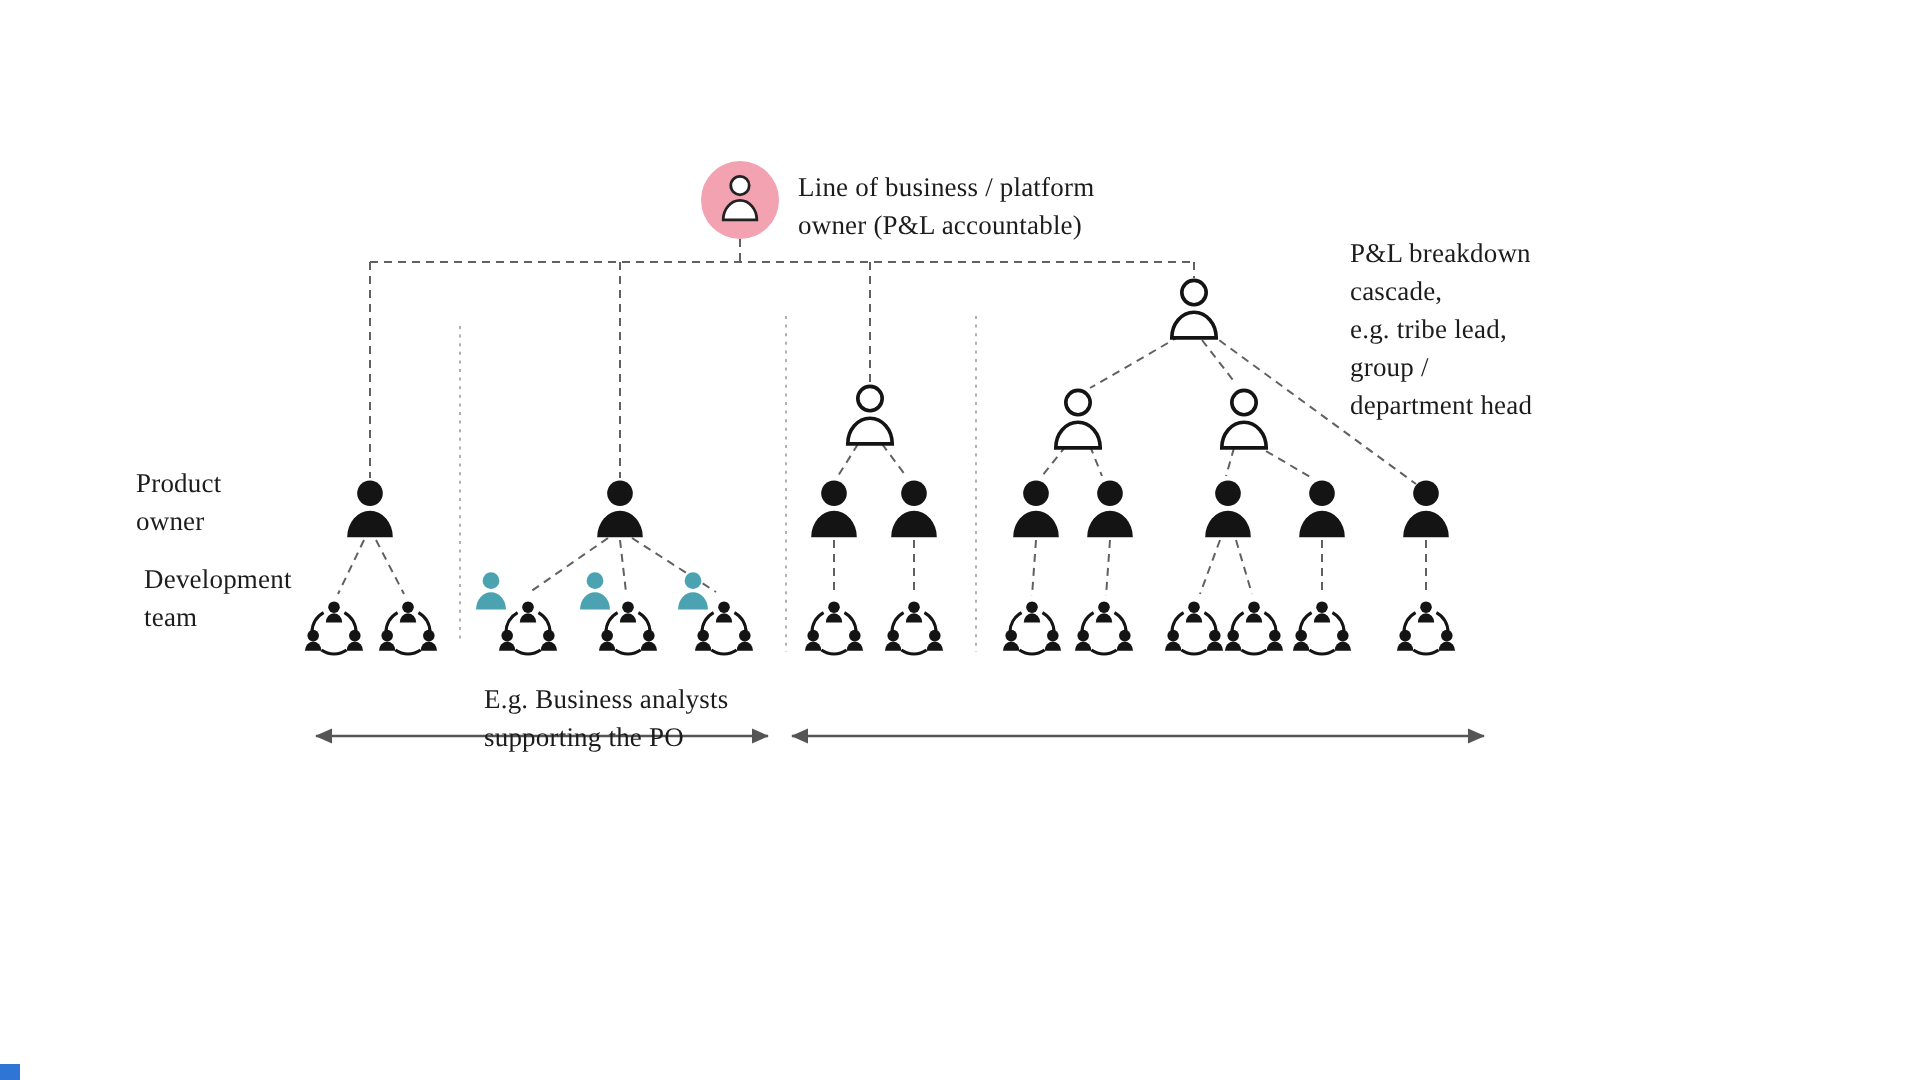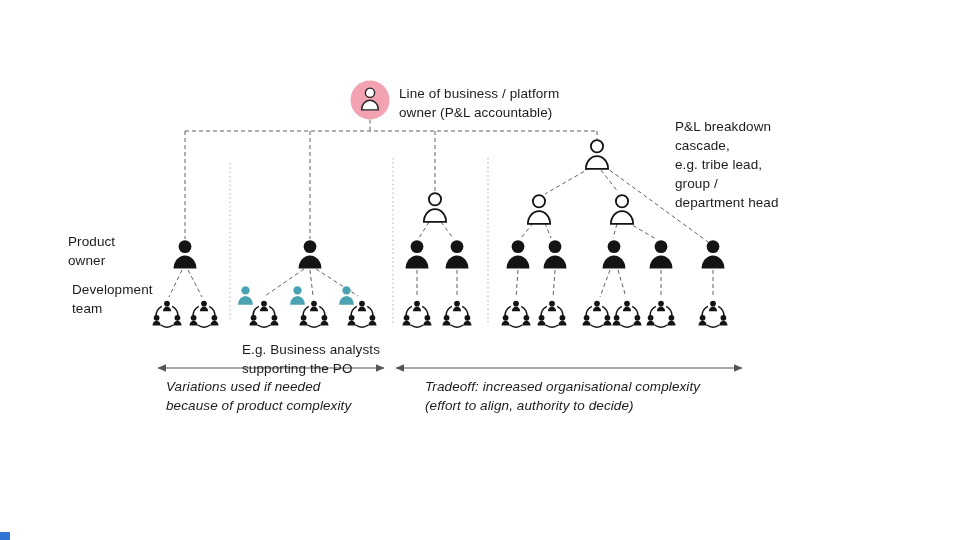--- a/index.html
+++ b/index.html
@@ -1,18 +1,18 @@
 <!DOCTYPE html>
 <html><head>
 <meta charset="utf-8">
 <style>
   html,body{margin:0;padding:0;background:#fff;}
   .stage{
     position:relative;width:784px;height:540px;background:#ffffff;
-    overflow:hidden;font-family:Liberation Sans, sans-serif;
+    overflow:hidden;font-family:Liberation Serif, serif;
   }
   .stage svg.diagram{position:absolute;left:0;top:0;}
   .lbl{
     position:absolute;font-size:13.5px;line-height:19px;color:#1c1c1c;
     white-space:pre-line;letter-spacing:.1px;
   }
   .lbl.italic{font-style:italic;}
   .page-num{
     position:absolute;left:905px;top:495px;width:30px;text-align:right;
     font-size:12px;color:#b3b3b3;
@@ -162,22 +162,18 @@
 
   <div class="lbl" style="left:68px;top:232px;">Product
 owner</div>
 
   <div class="lbl" style="left:72px;top:280px;">Development
 team</div>
 
   <div class="lbl" style="left:242px;top:340px;">E.g. Business analysts
 supporting the PO</div>
 
-  <div class="lbl italic" style="left:166px;top:377px;">Variations used if needed
-because of product complexity</div>
 
-  <div class="lbl italic" style="left:425px;top:377px;">Tradeoff: increased organisational complexity
-(effort to align, authority to decide)</div>
 
   <div class="page-num">3</div>
 
   <div class="corner-marker"></div>
 </div>
 
 </body></html>

